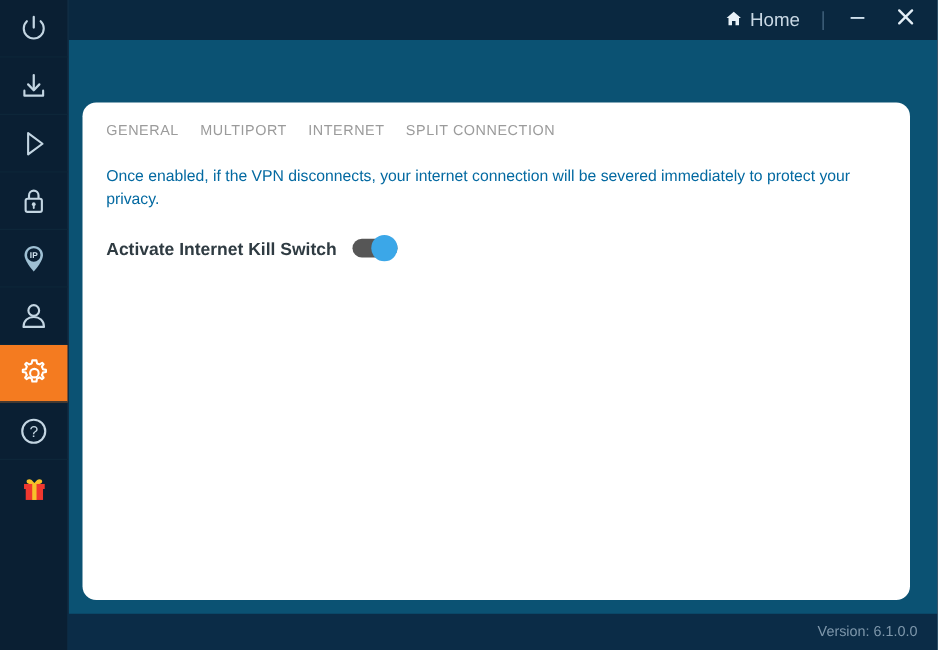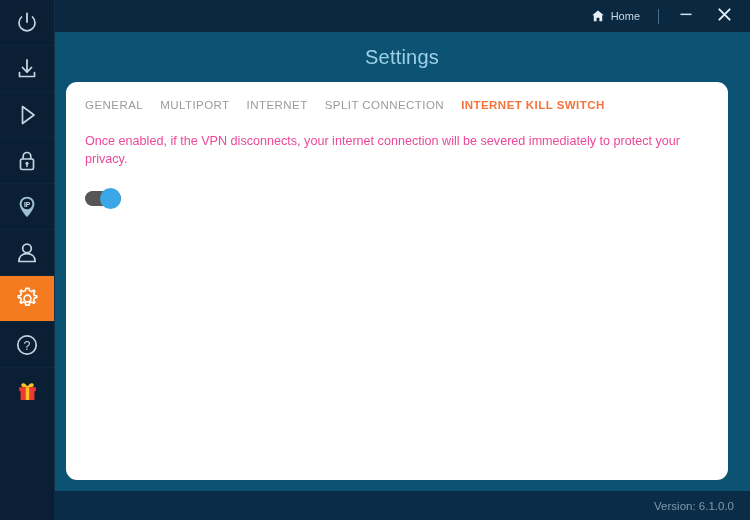--- a/index.html
+++ b/index.html
@@ -31,24 +31,24 @@
     height: 32px;
     background: #0a2840;
     display: flex;
     align-items: center;
     justify-content: flex-end;
     padding-right: 12px;
     box-sizing: border-box;
   }
   .home-btn {
     display: flex;
-    align-items: center;
+    align-items: flex-start;
     gap: 6px;
     color: #c9d8e4;
-    font-size: 11px;
+    font-size: 15px;
     cursor: pointer;
     padding: 2px 4px;
   }
   .home-btn svg { display: block; }
   .tb-divider {
     width: 1px;
     height: 15px;
     background: #4a6b85;
     margin: 0 13px 0 14px;
   }
@@ -132,21 +132,21 @@
     white-space: nowrap;
   }
   .tab.active {
     color: #f4733a;
     font-weight: bold;
   }
   .desc {
     margin: 21px 34px 0 19px;
     font-size: 12.6px;
     line-height: 1.45;
-    color: #ec4899;
+    color: #0369a1;
   }
   .toggle-row {
     display: flex;
     align-items: center;
     gap: 13px;
     margin: 22px 0 0 19px;
   }
   .toggle-label {
     font-size: 14px;
     font-weight: bold;
@@ -303,35 +303,34 @@
           <path d="M6.5 6.5 C6.5 4.3 9.3 4.0 10.7 5.2 L13 7.6 L15.3 5.2 C16.7 4.0 19.5 4.3 19.5 6.5 C19.5 8.0 17.6 8.6 16.0 8.6 L13 8.6 L10.0 8.6 C8.4 8.6 6.5 8.0 6.5 6.5 Z" fill="#f7c22a"></path>
           <rect x="4.4" y="8.5" width="17.2" height="4.2" fill="#f0382f"></rect>
           <rect x="5.8" y="12.5" width="14.4" height="9.3" fill="#f0382f"></rect>
           <rect x="11.2" y="8.5" width="3.6" height="13.3" fill="#f7c22a"></rect>
         </svg>
       </span>
     </div>
 
   </div>
 
-  <div class="page-title">Settings</div>
 
   <div class="card">
 
     <div class="tabs">
       <div class="tab">GENERAL</div>
       <div class="tab">MULTIPORT</div>
       <div class="tab">INTERNET</div>
       <div class="tab">SPLIT CONNECTION</div>
-      <div class="tab active">INTERNET KILL SWITCH</div>
     </div>
 
     <div class="desc">Once enabled, if the VPN disconnects, your internet connection will be severed immediately to protect your privacy.</div>
 
     <div class="toggle-row">
+      <div class="toggle-label">Activate Internet Kill Switch</div>
       <div class="switch">
         <div class="knob"></div>
       </div>
     </div>
 
   </div>
 
   <div class="footer">
     <div class="version">Version:  6.1.0.0</div>
   </div>

